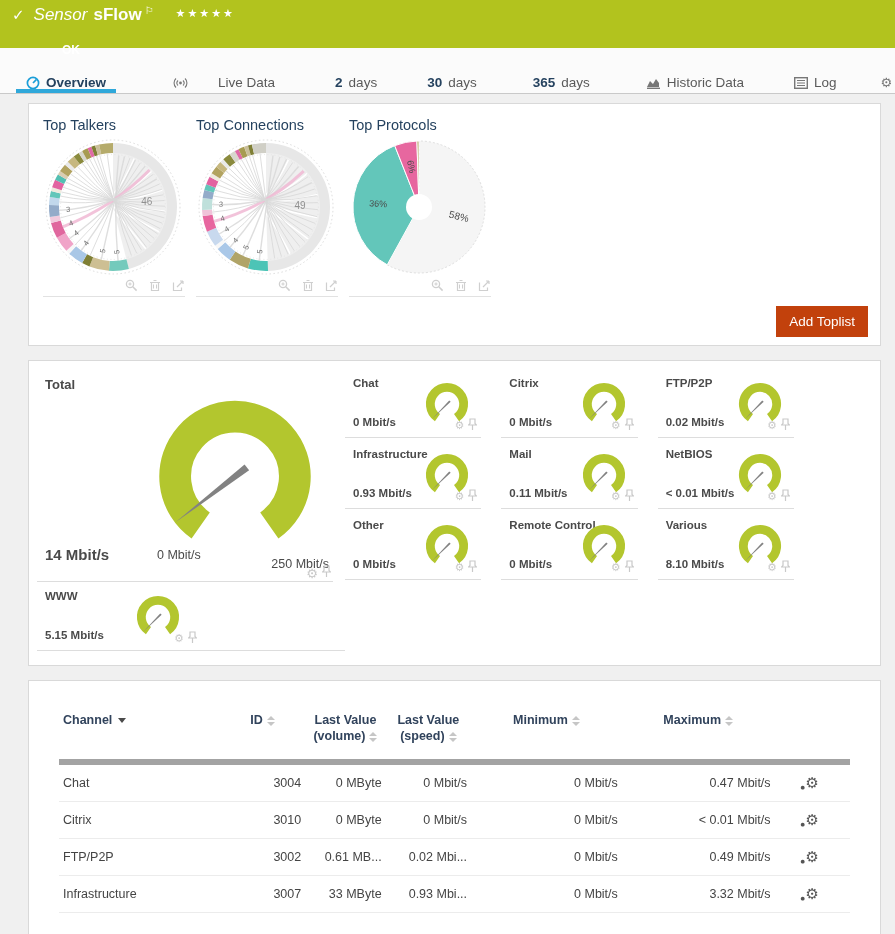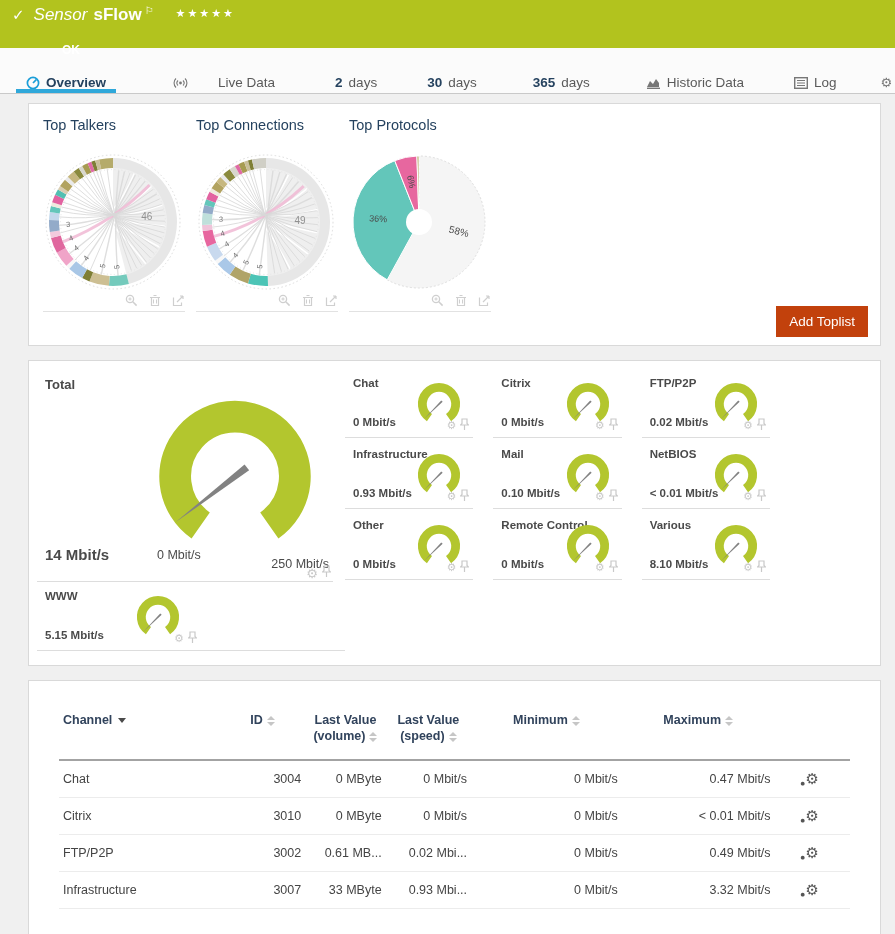--- a/index.html
+++ b/index.html
@@ -22,28 +22,28 @@
   .tab.active{color:#25425f;font-weight:bold;}
   .tab.active::after{content:"";position:absolute;left:-6px;right:-6px;bottom:0;height:4px;background:#2fa8da;}
   .tab.active .tab-icon{color:#1b9ed8;}
   .tab-icon{color:#777;display:inline-flex;align-items:center;}
   .gearch{font-family:"DejaVu Sans",sans-serif;}
   
   .panel{position:relative;background:#fff;border:1px solid #d9d9d9;margin:9px 14px 14px 28px;box-sizing:border-box;}
   .panel-toplists{height:243px;padding:13px 14px;}
   .charts-row{display:flex;}
   .chart-block{width:150px;margin-right:3px;}
-  .chart-title{font-size:14.5px;color:#25425f;margin-bottom:19px;}
+  .chart-title{font-size:14.5px;color:#25425f;margin-bottom:4px;}
   .chart-svg{display:block;}
   .chart-icons{display:flex;justify-content:flex-end;gap:11px;margin:2px 8px 0 0;border-bottom:1px solid #e2e2e2;padding-bottom:4px;}
   .chart-icons span{display:inline-flex;cursor:pointer;}
   .add-toplist{position:absolute;right:12px;bottom:8px;background:#0fa2dc;color:#fff;border:none;
        font-family:inherit;font-size:13.5px;padding:8px 13px;cursor:pointer;}
   
-  .panel-gauges{padding:8px 90px 12px 8px;display:grid;grid-template-columns:308px 1fr 1fr 1fr;grid-auto-rows:71px;}
+  .panel-gauges{padding:8px 66px 12px 8px;display:grid;grid-template-columns:308px 1fr 1fr 1fr;grid-auto-rows:71px;}
   .total-cell{grid-column:1;grid-row:1/4;position:relative;}
   .g-title{position:absolute;top:8px;left:8px;font-size:11.5px;font-weight:bold;color:#4a4a4a;}
   .total-cell .g-title{font-size:13px;}
   .g-big{position:absolute;left:102px;top:14px;width:192px;height:172px;}
   .scale-min{position:absolute;left:120px;top:179px;font-size:12.5px;color:#4a4a4a;}
   .scale-max{position:absolute;right:16px;top:179px;font-size:12.5px;color:#4a4a4a;margin-top:9px;}
   .total-value{position:absolute;left:8px;top:177px;font-size:15px;font-weight:bold;color:#4a4a4a;}
   .g-icons{position:absolute;display:flex;align-items:center;gap:4px;color:#c9c9c9;font-size:13px;}
   .total-cell .g-icons{right:14px;top:196px;}
   .g-rule{position:absolute;left:0;right:20px;bottom:2px;border-bottom:1px solid #ddd;}
@@ -54,21 +54,21 @@
   .small-cell .g-icons{right:24px;bottom:7px;font-size:11px;}
   .www-cell{grid-column:1;grid-row:4;}
   .www-cell .g-svg{right:auto;left:95px;}
   .www-cell .g-icons{right:auto;left:137px;}
   .www-cell .g-rule{right:0;}
   
   .panel-table{height:292px;padding:24px 30px;}
   table{width:100%;border-collapse:collapse;font-size:12.5px;color:#444;}
   th{color:#31435c;font-weight:bold;text-align:center;vertical-align:top;padding:8px 4px 16px;font-size:12.5px;}
   th.c-channel{text-align:left;}
-  thead th{border-bottom:2px solid #a3a3a3;}
+  thead th{border-bottom:6px solid #a3a3a3;}
   td{padding:9px 4px;border-bottom:1px solid #ececec;text-align:right;}
   td.c-channel{text-align:left;}
   td.c-actions{text-align:center;color:#565656;font-size:15px;}
   .row-gear{position:relative;display:inline-block;cursor:pointer;font-family:"DejaVu Sans",sans-serif;}
   .row-gear::before{content:"\25CF";position:absolute;left:-5px;bottom:2px;font-size:5px;color:#565656;}
   .sort{display:inline-flex;flex-direction:column;gap:2px;margin-left:4px;vertical-align:middle;}
   .sort i{width:0;height:0;border-left:4px solid transparent;border-right:4px solid transparent;}
   .sort .up{border-bottom:4px solid #c6c6c6;}
   .sort .dn{border-top:4px solid #c6c6c6;}
   .sorted-dn{display:inline-block;width:0;height:0;border-left:4px solid transparent;border-right:4px solid transparent;
@@ -444,21 +444,21 @@
           </svg></span>
   </div>
   <div class="g-rule"></div>
     </div>
     <div class="small-cell">
       <div class="g-title">Mail</div>
   <svg class="g-svg" viewBox="0 0 100 92">
         <path d="M31.645554036766534 76.21286541724774A32 32 0 1 1 68.35444596323349 76.21286541724773" fill="none" stroke="#b3c62e" stroke-width="17"></path>
         <polygon points="21.784924631736665,78.35329825546262 54.22535016087953,42.91858658049431 57.0606799864258,45.740094117320645" fill="#828282"></polygon>
       </svg>
-  <div class="g-value">0.10 Mbit/s</div>
+  <div class="g-value">0.11 Mbit/s</div>
   <div class="g-icons">
     <span class="gearch">⚙</span>
     <span class="pin-slot"><svg width="9" height="13" viewBox="0 0 9 13">
             <path d="M2 1h5v4.5l1.5 1.5h-8L2 5.5zM4.5 7v5" stroke="#c9c9c9" stroke-width="1.2" fill="none"></path>
           </svg></span>
   </div>
   <div class="g-rule"></div>
     </div>
     <div class="small-cell">
       <div class="g-title">NetBIOS</div>

